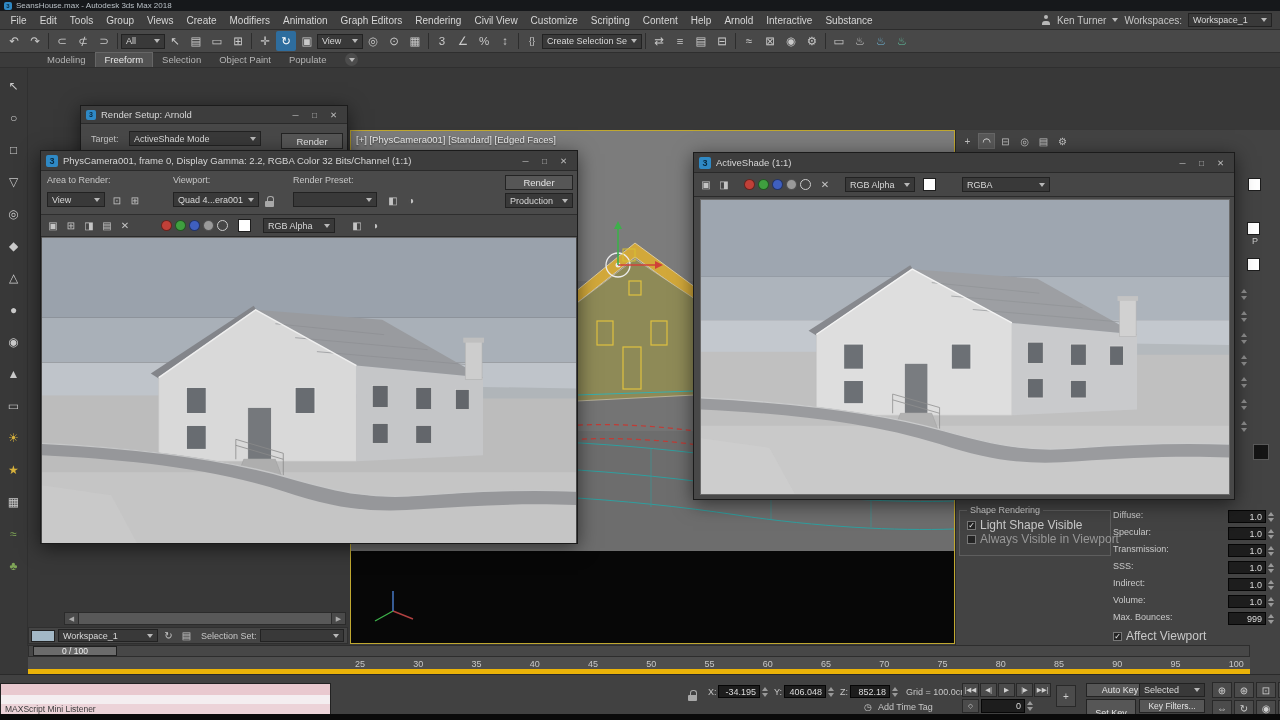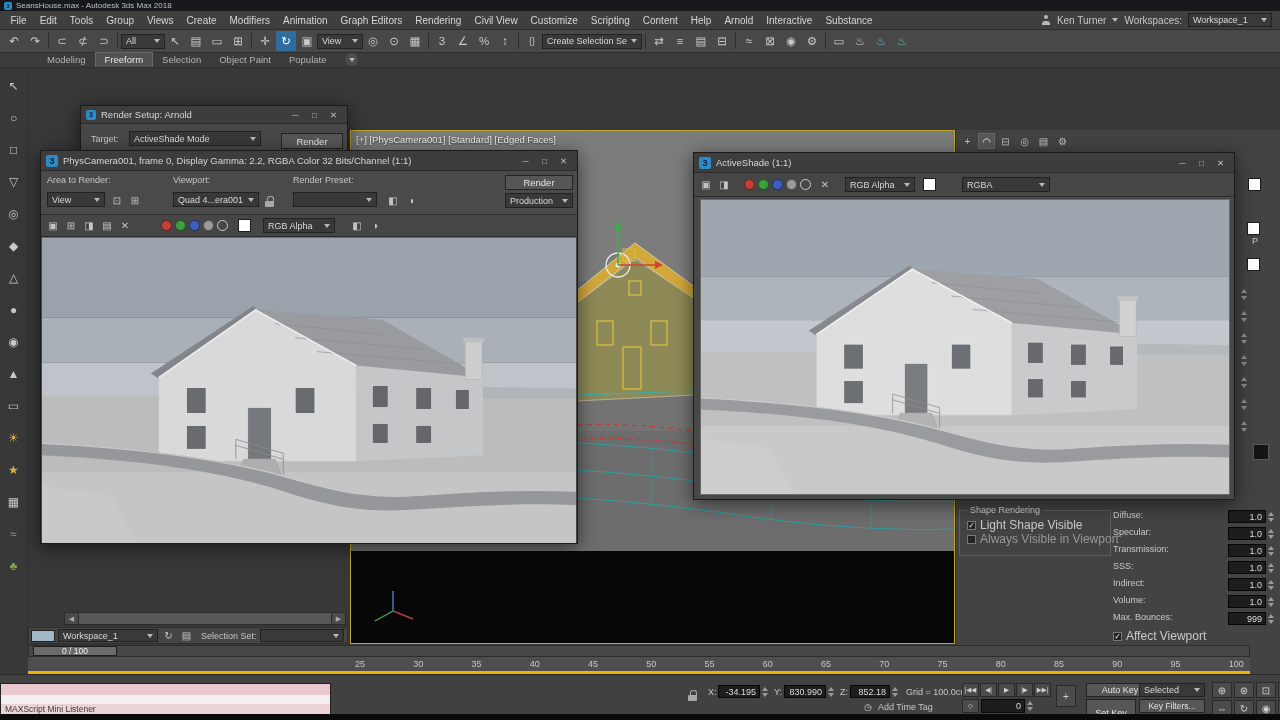--- a/index.html
+++ b/index.html
@@ -65,21 +65,21 @@
   .prow{display:flex;align-items:flex-start;height:17px}
   .prow .t{flex:1;color:#c9c9c9;font-size:9px;white-space:nowrap}
   .prow .field{width:38px;height:13px}
   
   .ws-bar{left:28px;top:627px;width:320px;height:17px;background:#454545;border:1px solid #2f2f2f;display:flex;align-items:center;gap:3px;padding:0 2px}
   .mini-sb{left:64px;top:612px;width:282px;height:13px;background:#373737;border:1px solid #2b2b2b;display:flex}
   .sb-arrow{width:13px;height:11px;display:flex;align-items:center;justify-content:center;color:#aaa;font-size:7px;background:#4a4a4a}
   .sb-thumb{flex:1;background:#585858;border-left:1px solid #2c2c2c;border-right:1px solid #2c2c2c}
   .tslider{left:28px;top:645px;width:1222px;height:12px;background:#474747;border:1px solid #2d2d2d;display:flex;align-items:center}
   .tshandle{margin-left:4px;width:84px;height:10px;background:#6b6b6b;border:1px solid #1f1f1f;color:#efefef;font-size:8.5px;display:flex;align-items:center;justify-content:center}
-  .ruler{left:28px;top:657px;width:1222px;height:17px;background:#4e4e4e;border-bottom:3px solid #eab308}
+  .ruler{left:28px;top:657px;width:1222px;height:17px;background:#4e4e4e;border-bottom:5px solid #eab308}
   .ticks{position:absolute;left:327px;top:2px;width:889px;display:flex;justify-content:space-between}
   .ticks span{color:#c8c8c8;font-size:9px}
   .statusbar{left:0;top:674px;width:1280px;height:40px;background:#414141;border-top:1px solid #2a2a2a}
   .listener{position:absolute;left:0;top:8px;width:331px;height:32px;border:1px solid #222}
   .lr1{height:11px;background:#e9c9cf}
   .lr2{height:9px;background:#f4eef0}
   .lr3{height:10px;background:#ecd3d8;color:#3a3a3a;font-size:8.5px;padding-left:4px;display:flex;align-items:center}
   .prompt{position:absolute;left:333px;top:8px;width:346px;height:30px;background:#3e3e3e;border:1px solid #2d2d2d}
   .p1{position:absolute;left:5px;top:2px;color:#e2e2e2;font-size:9.5px}
   .p2{position:absolute;left:5px;top:16px;color:#c9c9c9;font-size:9.5px}
@@ -616,21 +616,21 @@
     <div class="listener">
       <div class="lr1"></div>
       <div class="lr2"></div>
       <div class="lr3">MAXScript Mini Listener</div>
     </div>
     <span class="lockico abs" style="left:688px;top:12px"></span>
     <span class="abs lbl" style="left:708px;top:12px">X:</span>
     <span class="field abs" style="left:718px;top:10px;width:42px;height:13px">-34.195</span>
     <span class="spin abs" style="left:760px;top:10px"></span>
     <span class="abs lbl" style="left:774px;top:12px">Y:</span>
-    <span class="field abs" style="left:784px;top:10px;width:42px;height:13px">830.990</span>
+    <span class="field abs" style="left:784px;top:10px;width:42px;height:13px">406.048</span>
     <span class="spin abs" style="left:826px;top:10px"></span>
     <span class="abs lbl" style="left:840px;top:12px">Z:</span>
     <span class="field abs" style="left:850px;top:10px;width:40px;height:13px">852.18</span>
     <span class="spin abs" style="left:890px;top:10px"></span>
     <span class="abs lbl" style="left:906px;top:12px">Grid = 100.0cm</span>
     <span class="icon16 abs" style="left:862px;top:24px;width:12px;font-size:9px">◷</span>
     <span class="abs lbl" style="left:878px;top:27px">Add Time Tag</span>
     <span class="abs row" style="left:962px;top:8px;gap:1px">
 
     <span class="pbtn">|◀◀</span>

